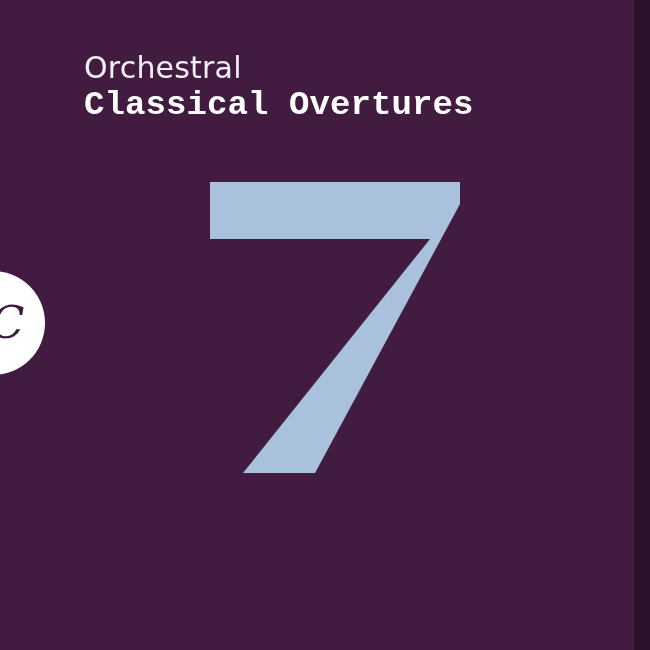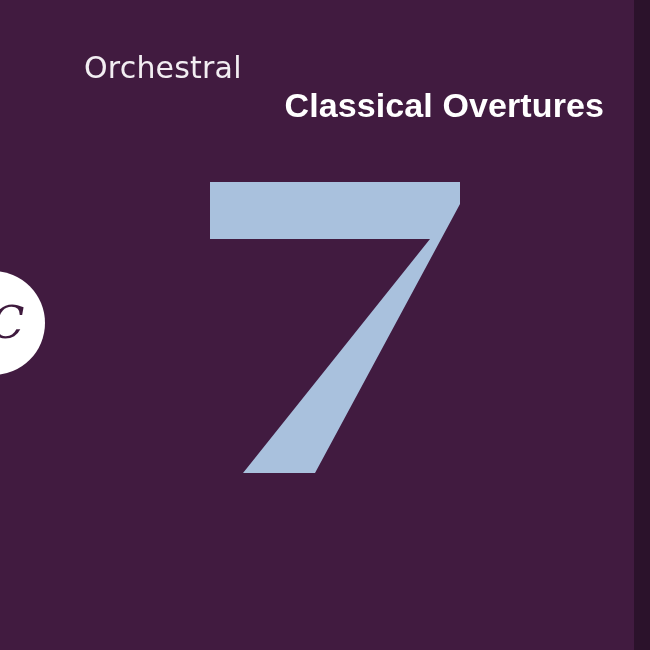--- a/index.html
+++ b/index.html
@@ -30,28 +30,27 @@
     display: block;
     font-family: "DejaVu Sans", sans-serif;
     font-size: 30px;
     font-weight: 400;
     letter-spacing: 0.2px;
     color: #F2EEF2;
     line-height: 1.08;
   }
   #album-title {
     display: block;
-    font-family: Liberation Sans, sans-serif;
+    font-family: Liberation Mono, monospace;
     font-size: 34px;
     font-weight: 700;
     letter-spacing: 0.1px;
     color: #FFFFFF;
     line-height: 1.12;
     margin-top: 2px;
-    text-align: right;
   }
 
   
   #number-figure {
     position: absolute;
     left: 0;
     top: 0;
     width: 650px;
     height: 650px;
     pointer-events: none;

